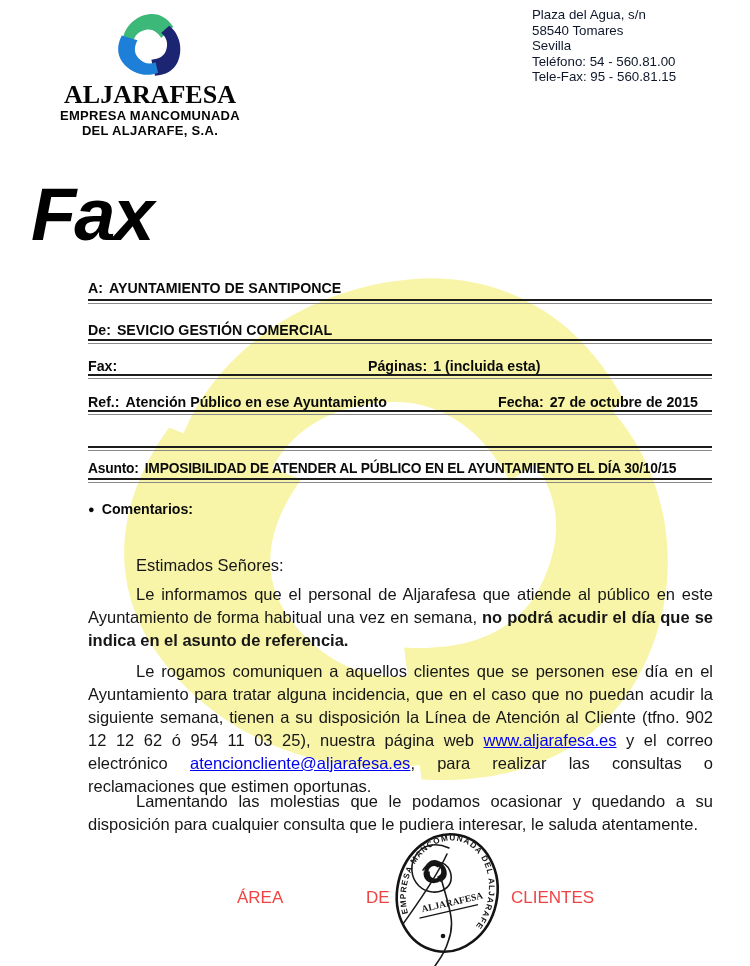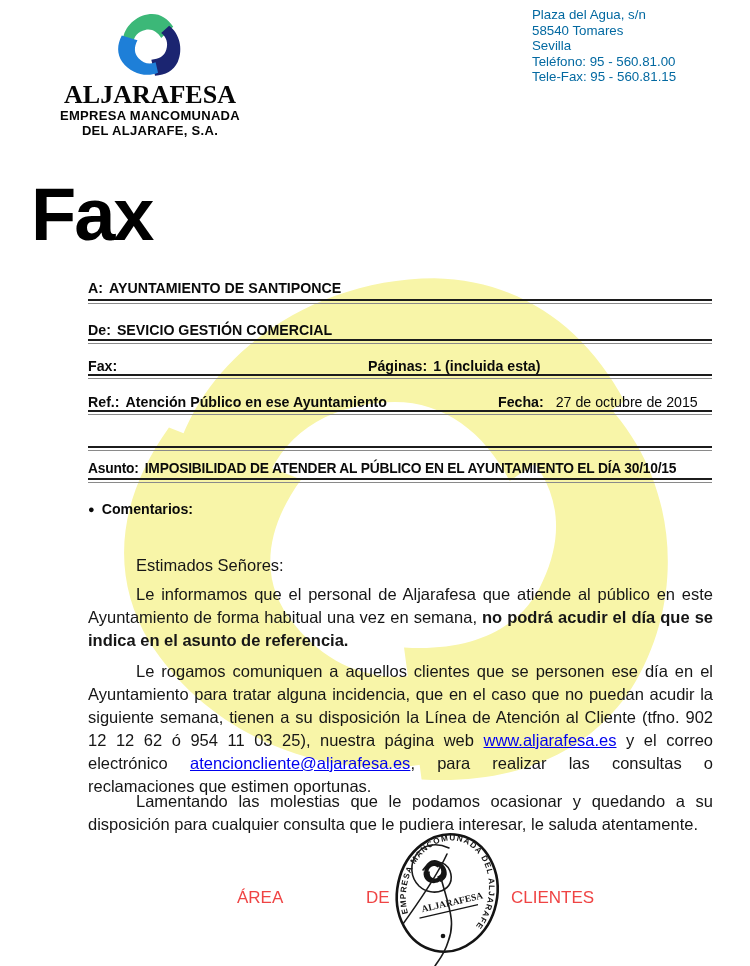--- a/index.html
+++ b/index.html
@@ -6,33 +6,33 @@
   #page{position:relative;width:750px;height:966px;background:#fff;overflow:hidden;
         font-family:"Liberation Sans",sans-serif;color:#111;}
   
   .watermark{position:absolute;left:55px;top:212px;width:700px;height:648px;z-index:0;}
   
   .logo-svg{position:absolute;left:104px;top:6px;width:92px;height:80px;z-index:2;}
   .brand{position:absolute;left:55px;top:80px;width:190px;text-align:center;z-index:2;
          font-family:"Liberation Serif",serif;font-weight:bold;font-size:26px;letter-spacing:0px;color:#060606;}
   .tagline{position:absolute;left:55px;top:108px;width:190px;text-align:center;z-index:2;
            font-size:13px;font-weight:bold;letter-spacing:.3px;color:#060606;}
-  .address{position:absolute;left:532px;top:7px;z-index:2;font-size:13.3px;line-height:15.6px;color:#0369a1;}
+  .address{position:absolute;left:532px;top:7px;z-index:2;font-size:13.3px;line-height:15.6px;color:#0f172a;}
   
   .fax-title{position:absolute;left:31px;top:178px;z-index:2;font-size:74px;font-weight:bold;
-             letter-spacing:-2px;color:#000;line-height:74px;}
+             letter-spacing:-2px;color:#000;line-height:74px;font-style:italic;}
   
   .frow{position:absolute;left:88px;width:626px;z-index:2;font-size:14.2px;font-weight:bold;
         color:#0a0a0a;white-space:nowrap;}
   .frow .lbl{margin-right:6px;}
   .rule{position:absolute;left:88px;width:624px;height:2px;z-index:2;
         border-top:2px solid #1c1c1c;border-bottom:1px solid #8a8a8a;}
   .pages-block{position:absolute;left:280px;top:0;}
   .fecha-block{position:absolute;left:410px;top:0;}
-  .reg{font-weight:normal;margin-left:6px;}
+  .reg{font-weight:bold;}
   .checkbox{display:inline-block;width:11px;height:11px;border:1.5px solid #111;
             vertical-align:-1px;margin-right:9px;background:#fff;}
   .bullet{font-size:11px;vertical-align:1px;margin-right:7px;}
   
   .salutation{position:absolute;left:136px;top:556px;z-index:2;font-size:16.5px;color:#161616;text-align:center;}
   .para{position:absolute;left:88px;width:625px;z-index:2;font-size:16.5px;line-height:23px;
         text-align:justify;text-indent:48px;color:#161616;}
   .para .b{font-weight:bold;}
   .para a{color:var(--link,#0000EE);text-decoration:underline;}
   
@@ -63,21 +63,21 @@
     <use href="#segA" transform="rotate(120 50 50)" style="fill:var(--logo-navy,#1B2571)"></use>
     <use href="#segA" transform="rotate(240 50 50)" style="fill:var(--logo-blue,#1E7FD8)"></use>
   </svg>
   <div class="brand">ALJARAFESA</div>
   <div class="tagline">EMPRESA MANCOMUNADA DEL ALJARAFE, S.A.</div>
 
   <div class="address">
     <div>Plaza del Agua, s/n</div>
     <div>58540 Tomares</div>
     <div>Sevilla</div>
-    <div>Teléfono: 95 - 560.81.00</div>
+    <div>Teléfono: 54 - 560.81.00</div>
     <div>Tele-Fax: 95 - 560.81.15</div>
   </div>
 
   <div class="fax-title">Fax</div>
 
   <div class="frow" style="top:280px">
     <span class="lbl">A:</span><span>AYUNTAMIENTO DE SANTIPONCE</span>
   </div>
   <div class="rule" style="top:299px"></div>
 

